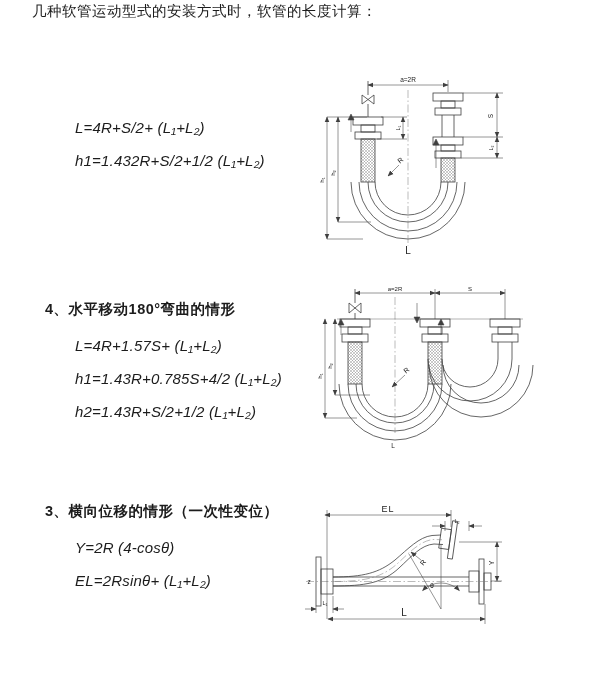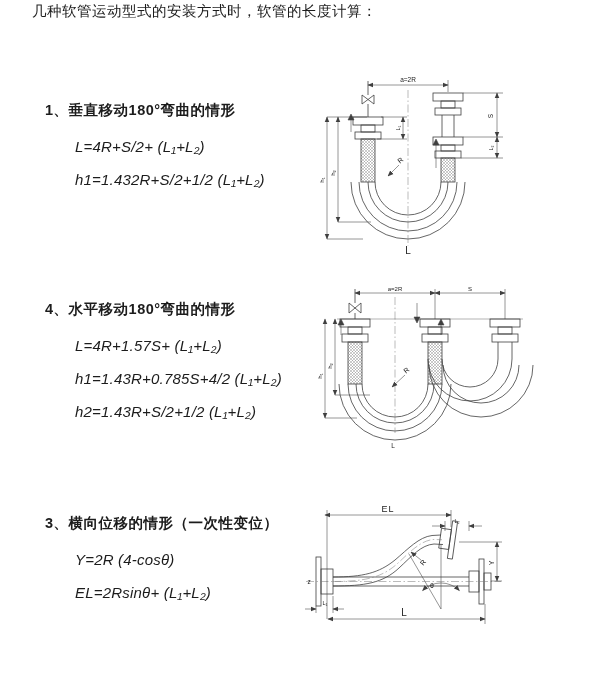--- a/index.html
+++ b/index.html
@@ -25,37 +25,36 @@
       </pattern>
       <marker id="ah" viewBox="0 0 10 10" refX="9" refY="5" markerWidth="6" markerHeight="6" markerUnits="userSpaceOnUse" orient="auto-start-reverse">
         <path d="M0 1L10 5L0 9z" fill="#3f3f3f"></path>
       </marker>
     </defs>
   </svg>
 
   <div class="title">几种软管运动型式的安装方式时，软管的长度计算：</div>
 
   <div class="section" style="top:101px">
-    <div class="sec-heading">1、垂直移动180°弯曲的情形</div>
     <div class="formulas">
       <div class="formula">L=4R+S/2+ (L₁+L₂)</div>
       <div class="formula">h1=1.432R+S/2+1/2 (L₁+L₂)</div>
     </div>
   </div>
 
   <div class="section" style="top:300px">
     <div class="sec-heading">4、水平移动180°弯曲的情形</div>
     <div class="formulas">
       <div class="formula">L=4R+1.57S+ (L₁+L₂)</div>
       <div class="formula">h1=1.43R+0.785S+4/2 (L₁+L₂)</div>
       <div class="formula">h2=1.43R+S/2+1/2 (L₁+L₂)</div>
     </div>
   </div>
 
-  <div class="section" style="top:514px">
+  <div class="section" style="top:502px">
     <div class="sec-heading">3、横向位移的情形（一次性变位）</div>
     <div class="formulas">
       <div class="formula">Y=2R (4-cosθ)</div>
       <div class="formula">EL=2Rsinθ+ (L₁+L₂)</div>
     </div>
   </div>
 
   <svg class="diagram" style="left:315px;top:70px" width="232" height="188" viewBox="0 0 232 188">
     <g stroke="#3f3f3f" fill="none" stroke-width="0.8">
 

